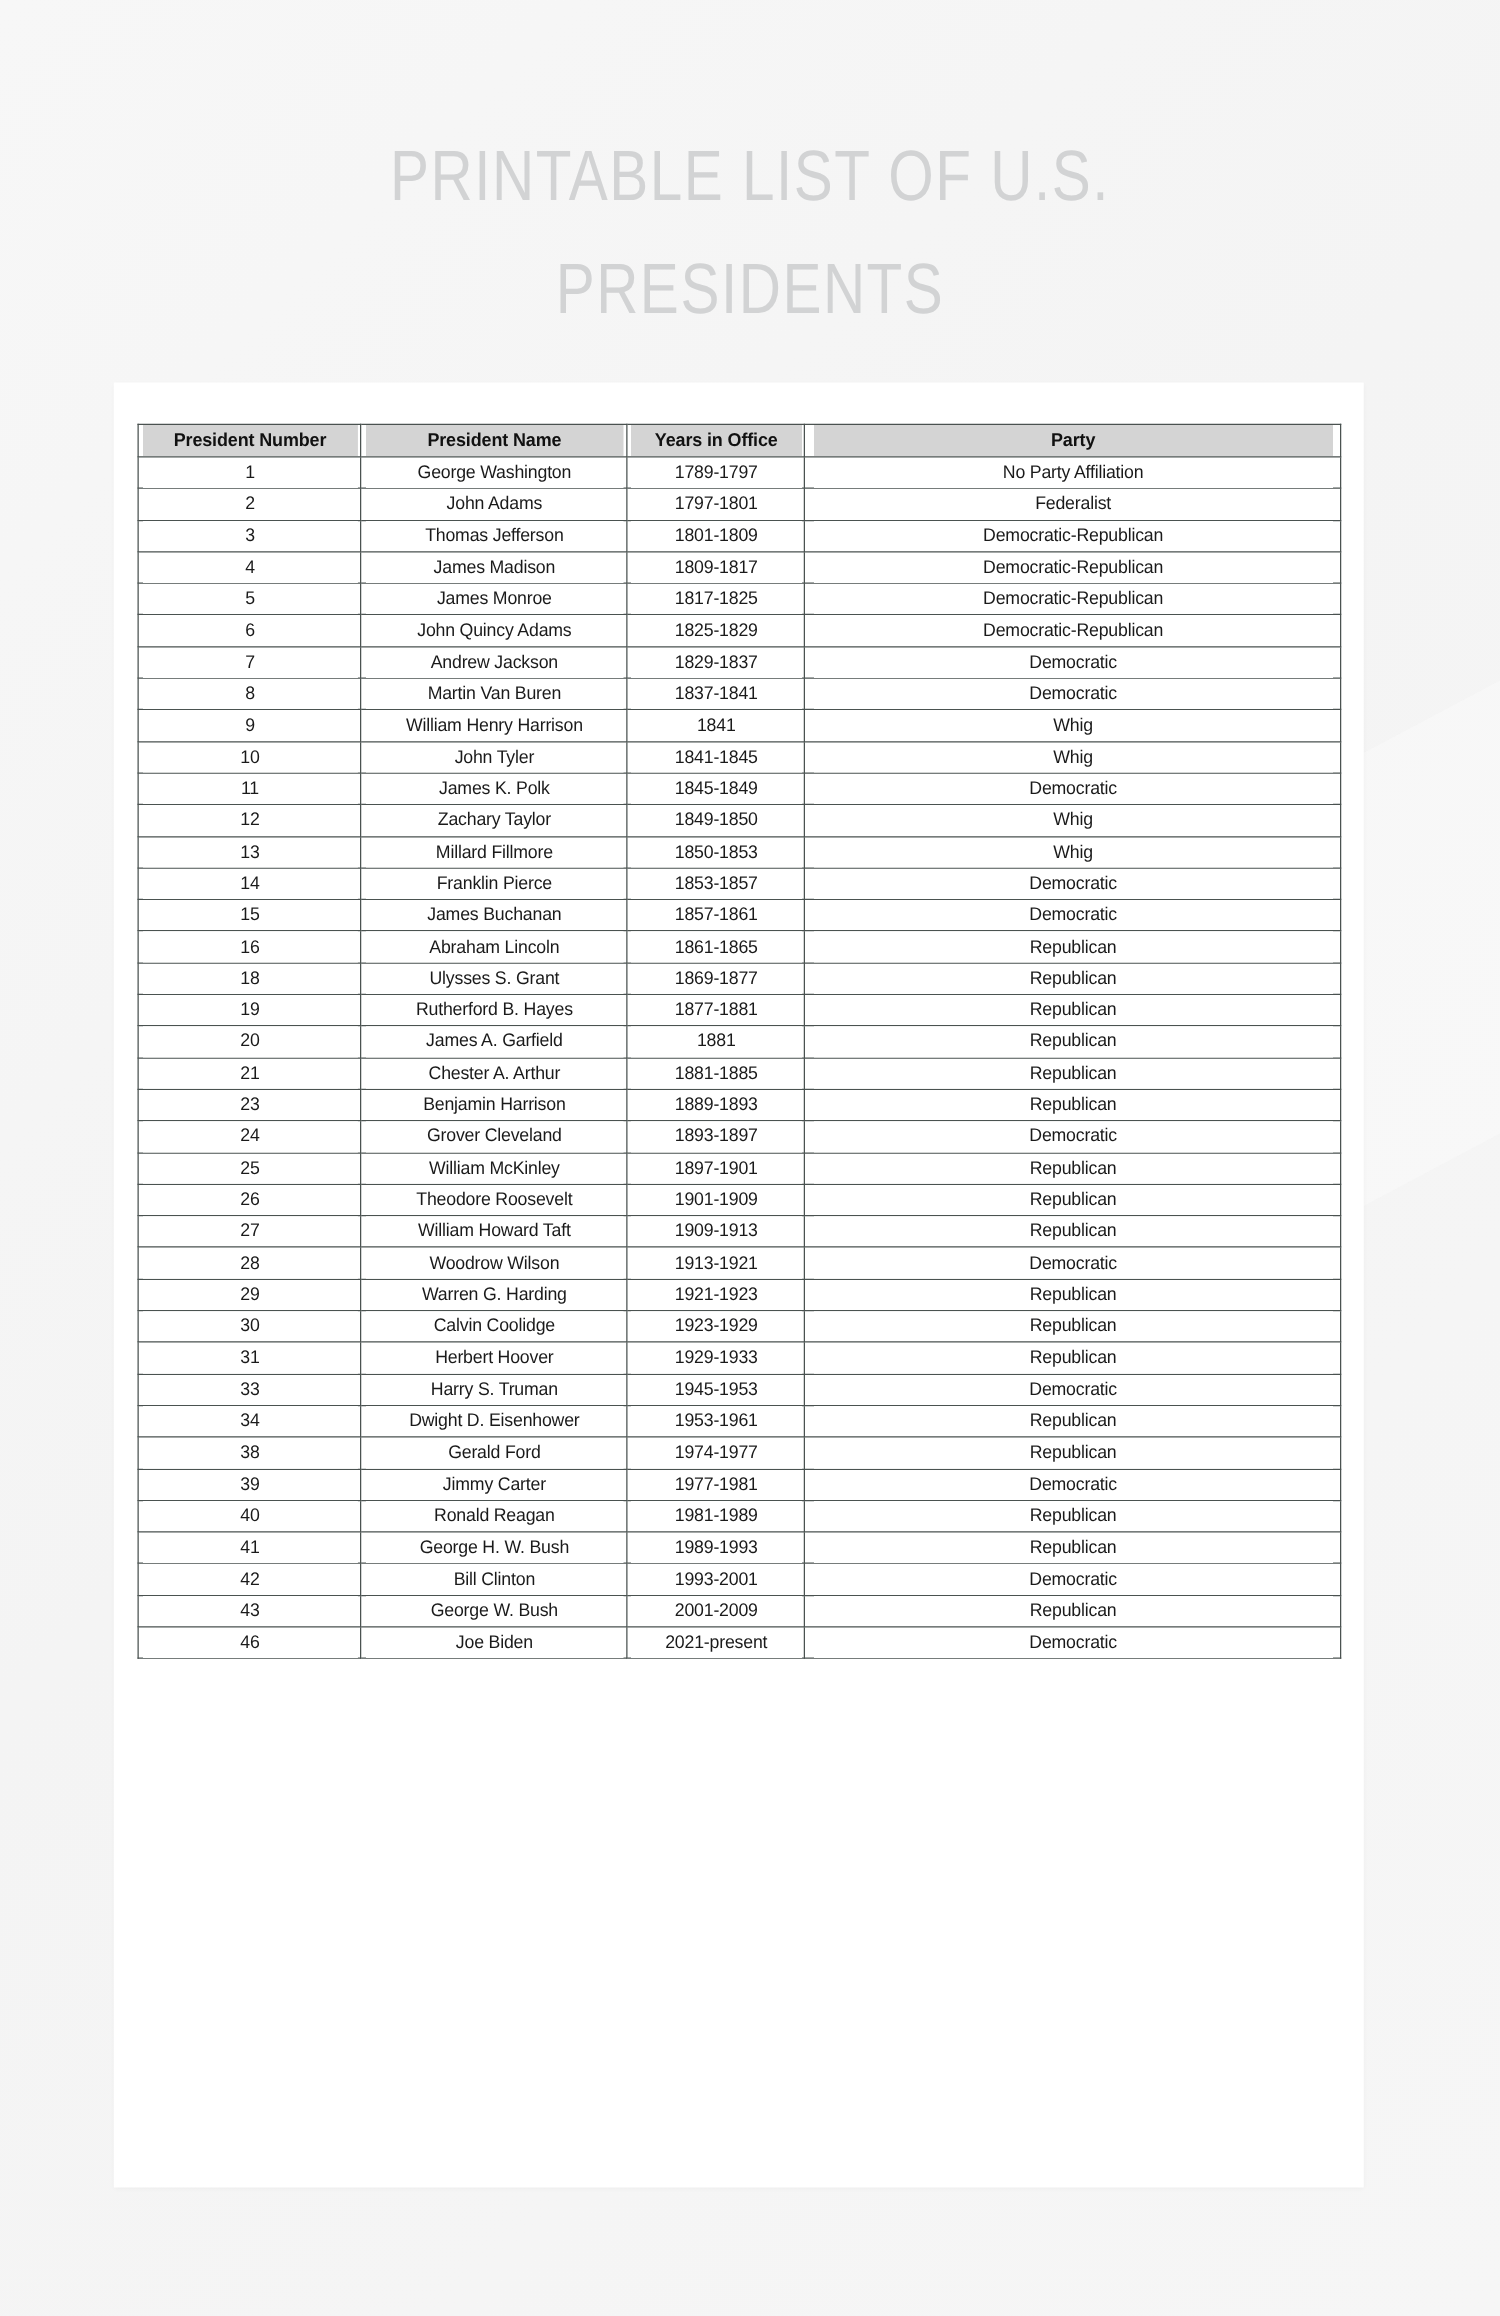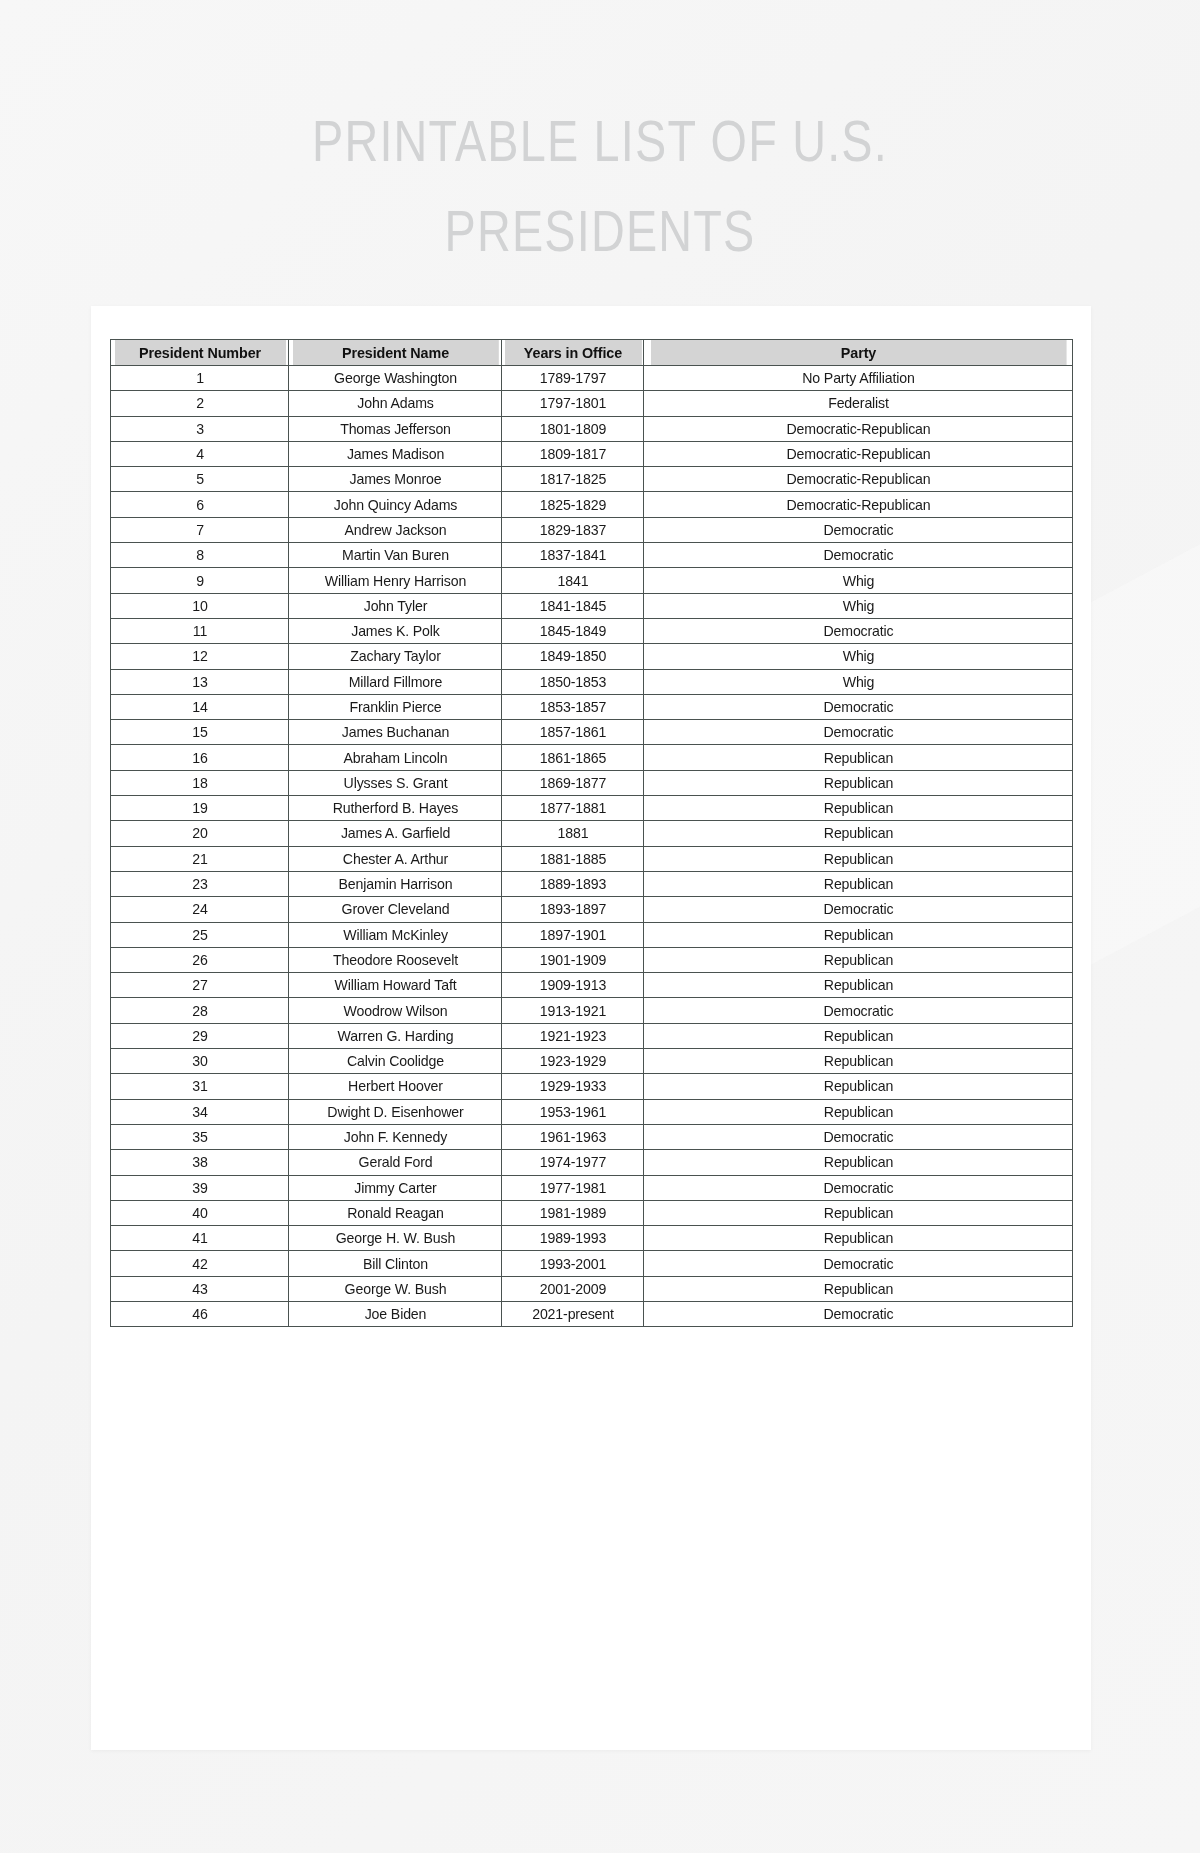--- a/index.html
+++ b/index.html
@@ -295,30 +295,30 @@
             <td>1923-1929</td>
             <td>Republican</td>
           </tr>
           <tr>
             <td>31</td>
             <td>Herbert Hoover</td>
             <td>1929-1933</td>
             <td>Republican</td>
           </tr>
           <tr>
+            <td>33</td>
+            <td>Harry S. Truman</td>
+            <td>1945-1953</td>
+            <td>Democratic</td>
+          </tr>
+          <tr>
             <td>34</td>
             <td>Dwight D. Eisenhower</td>
             <td>1953-1961</td>
             <td>Republican</td>
-          </tr>
-          <tr>
-            <td>35</td>
-            <td>John F. Kennedy</td>
-            <td>1961-1963</td>
-            <td>Democratic</td>
           </tr>
           <tr>
             <td>38</td>
             <td>Gerald Ford</td>
             <td>1974-1977</td>
             <td>Republican</td>
           </tr>
           <tr>
             <td>39</td>
             <td>Jimmy Carter</td>

